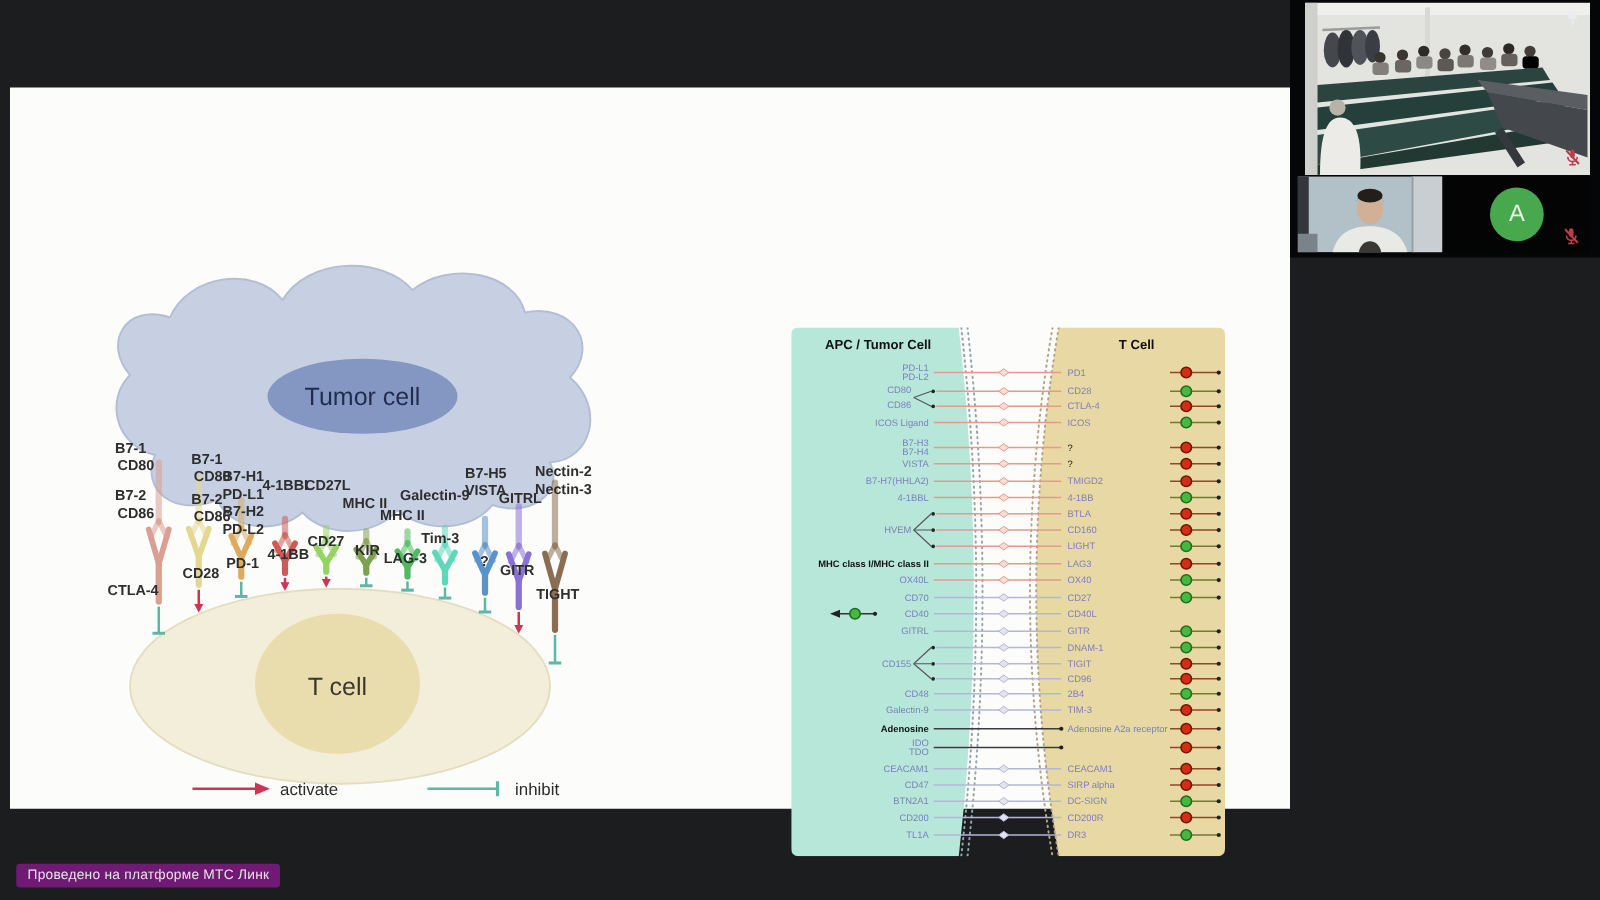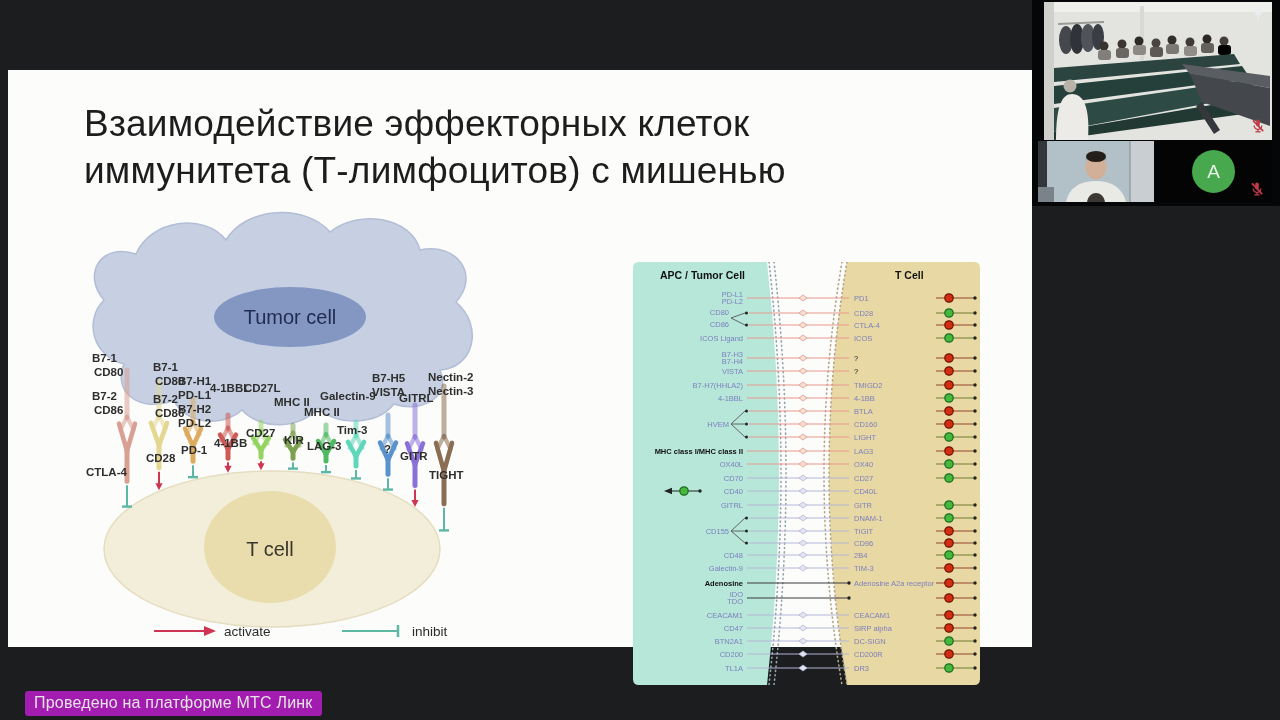--- a/index.html
+++ b/index.html
@@ -20,34 +20,30 @@
   .tile{position:absolute;overflow:hidden;background:#0a0a0a;}
   .tile-audience{left:1044px;top:2px;width:228px;height:138px;}
   .tile-presenter{left:1038px;top:141px;width:116px;height:61px;}
   .tile-avatar{left:1156px;top:141px;width:116px;height:61px;background:#040404;}
   .avatar-circle{position:absolute;left:36px;top:9px;width:43px;height:43px;border-radius:50%;
                  background:#47a84d;display:flex;align-items:center;justify-content:center;
                  color:#eaf4e8;font-size:19px;font-weight:400;}
   .corner-icon{position:absolute;}
 
   
-  .footer-badge{position:absolute;left:25px;top:691px;background:#a21caf;color:#e4e4e4;
-                font-size:16px;padding:3px 9px 4px;border-radius:3px;letter-spacing:.2px;}
+  .footer-badge{position:absolute;left:13px;top:691px;background:#701a75;color:#e4e4e4;
+                font-size:11px;padding:3px 9px 4px;border-radius:3px;letter-spacing:.2px;}
 
   text{font-family:"Liberation Sans",sans-serif;}
 </style>
 </head>
 <body>
 
 <div class="slide">
 
-  <div class="slide-title">
-    <div>Взаимодействие эффекторных клеток</div>
-    <div>иммунитета (Т-лимфоцитов) с мишенью</div>
-  </div>
 
   <svg class="left-svg" width="1024" height="577" viewBox="0 0 1024 577">
 
     <path d="M 96,230 C 74,205 92,172 128,184 C 142,150 196,142 218,170
              C 238,136 298,134 322,162 C 352,138 404,148 412,180
              C 450,172 472,206 448,232 C 476,256 466,298 432,300
              C 444,326 414,344 386,334 C 368,356 330,356 310,338
              C 292,360 252,360 234,340 C 214,358 176,354 166,330
              C 132,344 104,322 116,294 C 84,286 76,250 96,230 Z" fill="#c6d0e2" stroke="#b2bdd6" stroke-width="1.5"></path>
     <ellipse cx="282" cy="247" rx="76" ry="30" fill="#8496c2"></ellipse>

